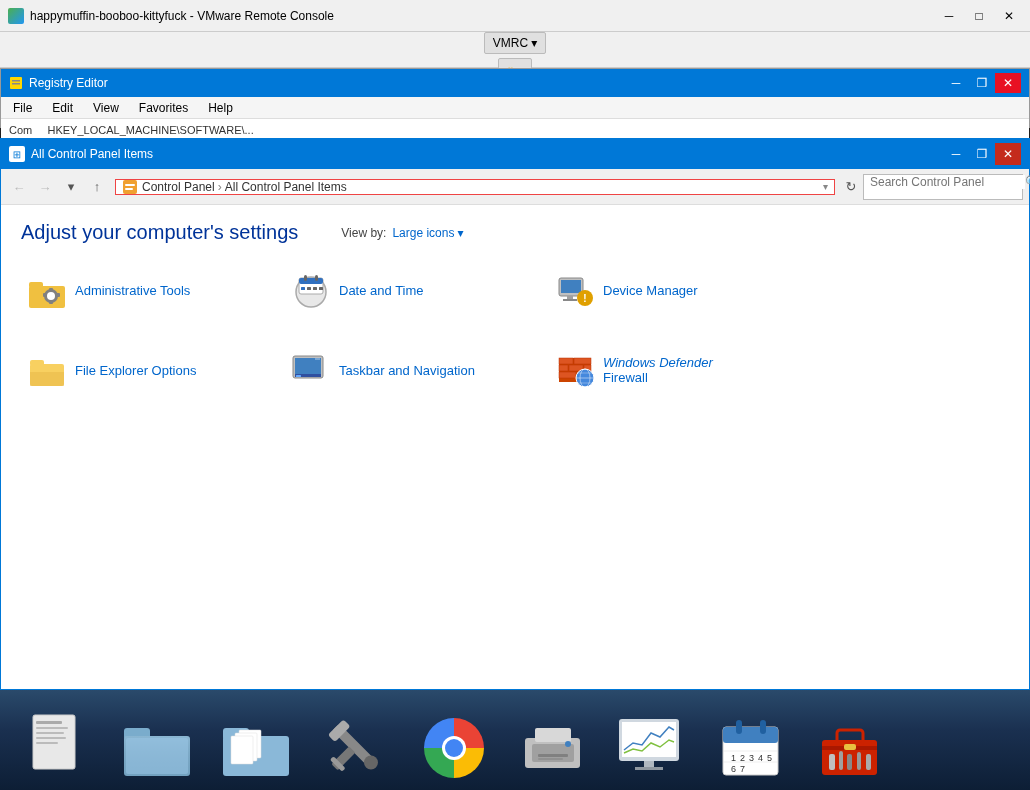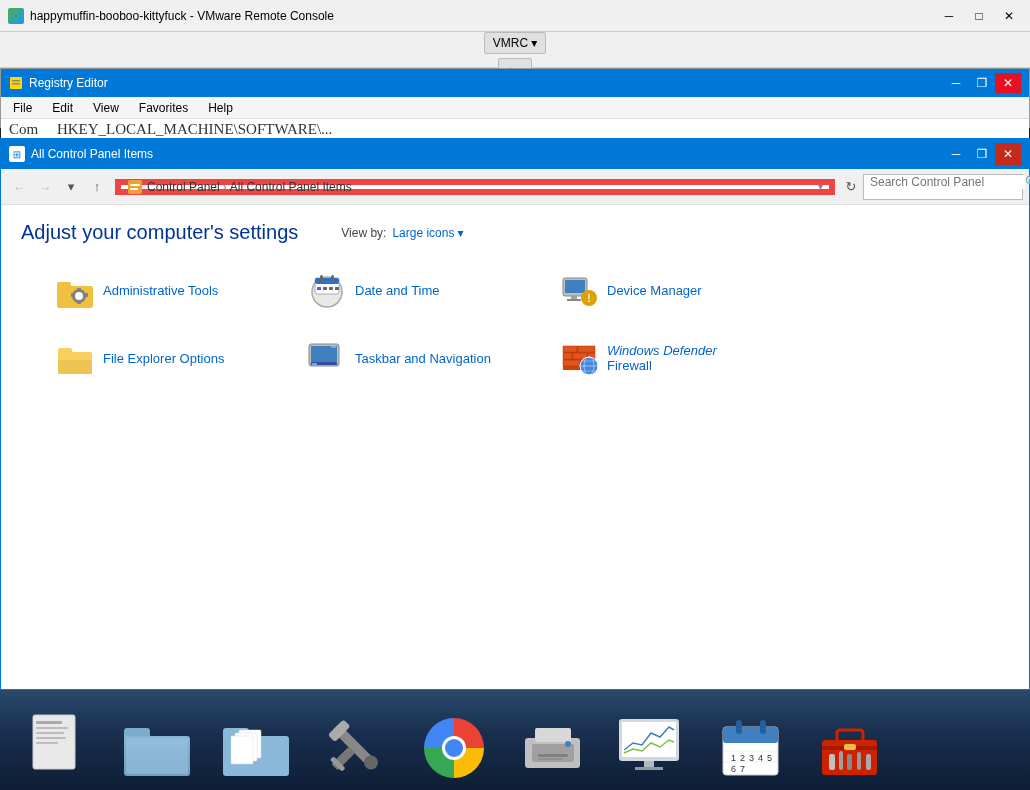--- a/index.html
+++ b/index.html
@@ -164,21 +164,21 @@
     .nav-btn {
       width: 24px; height: 24px; border: 1px solid transparent; background: transparent;
       cursor: pointer; display: flex; align-items: center; justify-content: center;
       font-size: 13px; color: #555; border-radius: 2px;
     }
     .nav-btn.disabled { color: #bbb; cursor: default; }
     .address-bar {
       flex: 1;
       height: 16px;
       background: white;
-      border: 6px solid #ef4444;
+      border: 1px solid #ef4444;
       display: flex;
       align-items: center;
       padding: 0 6px;
       margin: 0 4px;
       font-size: 12px;
     }
     .address-bar .breadcrumb-icon {
       width: 16px; height: 16px; margin-right: 4px; display: flex; align-items: center;
     }
     .address-separator { color: #888; margin: 0 3px; }
@@ -229,22 +229,21 @@
       display: flex;
       align-items: center;
       gap: 3px;
     }
 
     
     .items-grid {
       display: flex;
       flex-wrap: wrap;
       padding: 10px 20px;
-      gap: 12px;
-      margin-left: 28px;
+      gap: 24px;
     }
     .panel-item {
       display: flex;
       align-items: center;
       gap: 8px;
       width: 240px;
       padding: 8px 6px;
       cursor: pointer;
       border-radius: 2px;
     }
@@ -360,21 +359,21 @@
     </div>
   </div>
   <div class="registry-menubar">
     <span class="menu-item">File</span>
     <span class="menu-item">Edit</span>
     <span class="menu-item">View</span>
     <span class="menu-item">Favorites</span>
     <span class="menu-item">Help</span>
   </div>
   <div class="registry-addressbar">
-    <span style="font-size:15px; color:#333;font-family:Liberation Serif, serif;">Com&nbsp;&nbsp;&nbsp;&nbsp;&nbsp;HKEY_LOCAL_MACHINE\SOFTWARE\...</span>
+    <span style="font-size:11px; color:#333;">Com&nbsp;&nbsp;&nbsp;&nbsp;&nbsp;HKEY_LOCAL_MACHINE\SOFTWARE\...</span>
   </div>
 </div>
 
 <div class="cpanel-window">
 
   <div class="cpanel-titlebar">
     <div class="cp-icon">⊞</div>
     <span class="title-text">All Control Panel Items</span>
     <div class="win-controls">
       <button class="cp-win-btn">─</button>

